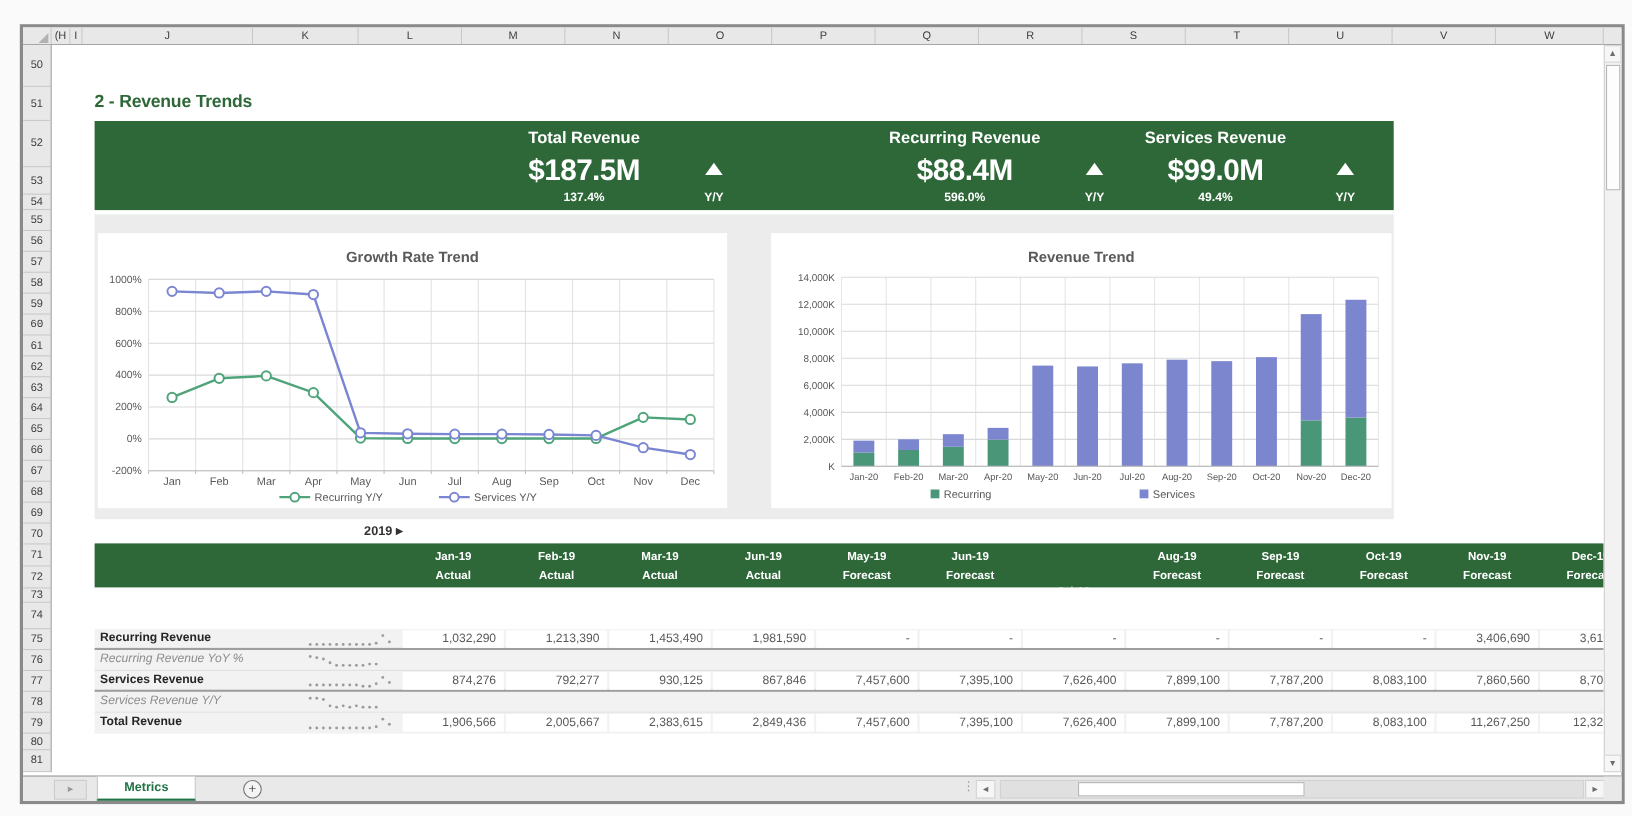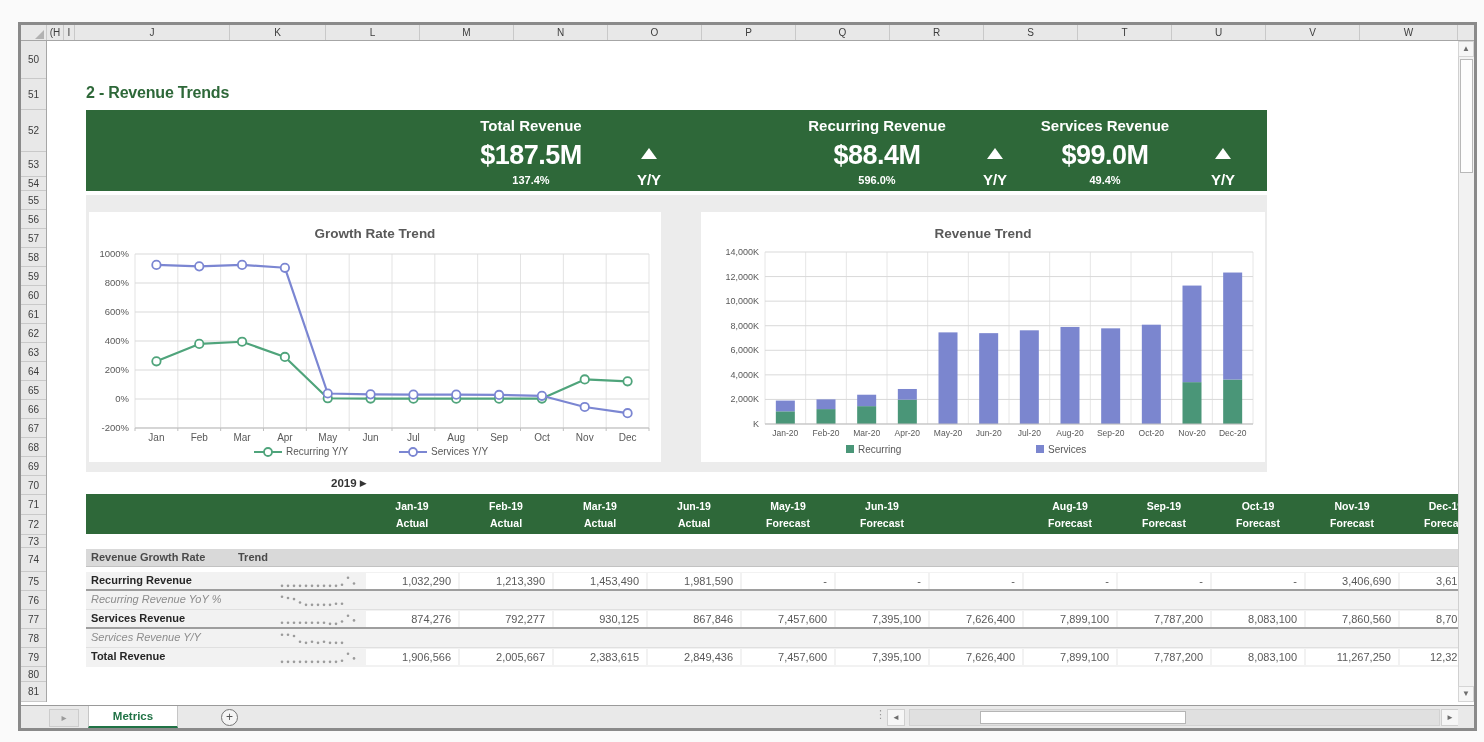--- a/index.html
+++ b/index.html
@@ -27,21 +27,21 @@
   .sheet-title { position:absolute; font-size:16px; font-weight:bold; letter-spacing:-0.2px; }
   .kpi-banner { position:absolute; }
   .kpi { position:absolute; top:4px; display:flex; }
   .kpi-main { display:flex; flex-direction:column; align-items:center; width:180px; }
   .kpi-name { color:#fff; font-size:15px; font-weight:bold; height:24px; line-height:24px; }
   .kpi-value { color:#fff; font-size:27px; font-weight:bold; height:34px; line-height:34px; letter-spacing:-0.5px; }
   .kpi-pct { color:#fff; font-size:11px; font-weight:bold; height:16px; line-height:16px; }
   .kpi-side { display:flex; flex-direction:column; align-items:center; width:56px; }
   .kpi-tri { width:0; height:0; border-left:8px solid transparent; border-right:8px solid transparent;
              border-bottom:11px solid #ffffff; margin-top:34px; }
-  .kpi-yy { color:#fff; font-size:15px; font-weight:bold; height:16px; line-height:16px; margin-top:13px; }
+  .kpi-yy { color:#fff; font-size:11px; font-weight:bold; height:16px; line-height:16px; margin-top:13px; }
   .backdrop { position:absolute; background:#ececec; }
   .chart-card { position:absolute; background:#ffffff; }
   
   .year-row { position:absolute; font-size:11.5px; font-weight:bold; color:#333; }
   .green-band { position:absolute; overflow:hidden; }
   .month-cell { position:absolute; text-align:center; color:#fff; font-size:10.5px; font-weight:bold; }
   .tbl-headrow { position:absolute; background:#d9d9d9; border-bottom:1px solid #c2c2c2; }
   .tbl-headrow span { position:absolute; top:2px; font-size:11px; font-weight:bold; color:#4a4a4a; }
   .tbl-row { position:absolute; background:#f2f2f2; }
   .tbl-row.rule { border-bottom:2px solid #9e9e9e; }
@@ -107,21 +107,21 @@
         <div class="row-cell" style="height: 38px;">50</div>
         <div class="row-cell" style="height: 31px;">51</div>
         <div class="row-cell" style="height: 42px;">52</div>
         <div class="row-cell" style="height: 25px;">53</div>
         <div class="row-cell" style="height: 14px;">54</div>
         <div class="row-cell" style="height: 19px;">55</div>
         <div class="row-cell" style="height: 19px;">56</div>
         <div class="row-cell" style="height: 19px;">57</div>
         <div class="row-cell" style="height: 19px;">58</div>
         <div class="row-cell" style="height: 19px;">59</div>
-        <div class="row-cell" style="height: 19px;">60</div>
+        <div class="row-cell" style="height: 19px; font-family: Liberation Mono, monospace;">60</div>
         <div class="row-cell" style="height: 19px;">61</div>
         <div class="row-cell" style="height: 19px;">62</div>
         <div class="row-cell" style="height: 19px;">63</div>
         <div class="row-cell" style="height: 19px;">64</div>
         <div class="row-cell" style="height: 19px;">65</div>
         <div class="row-cell" style="height: 19px;">66</div>
         <div class="row-cell" style="height: 19px;">67</div>
         <div class="row-cell" style="height: 19px;">68</div>
         <div class="row-cell" style="height: 19px;">69</div>
         <div class="row-cell" style="height: 19px;">70</div>
@@ -381,24 +381,20 @@
           <div class="month-cell" style="left: 1219px; top: 0px; width: 94px; height: 40px;">
             <div style="margin-top: 4px; height: 17px; line-height: 17px;">Nov-19</div>
             <div style="height: 16px; line-height: 16px;">Forecast</div>
           </div>
           <div class="month-cell" style="left: 1313px; top: 0px; width: 94px; height: 40px;">
             <div style="margin-top: 4px; height: 17px; line-height: 17px;">Dec-19</div>
             <div style="height: 16px; line-height: 16px;">Forecast</div>
           </div>
         </div>
 
-      <div class="tbl-headrow" style="left:38px; top:508px; width:1372px; height:18px;">
-        <span style="left:5px;">Revenue Growth Rate</span>
-        <span style="left:152px;">Trend</span>
-      </div>
 
       <div id="tableRows">
           <div class="tbl-row rule" style="left: 38px; top: 531px; width: 1372px; height: 19px;">
             <div class="row-label">Recurring Revenue</div>
             <div class="spark"><svg width="80" height="15" viewBox="0 0 80 15">
                 <circle cx="3" cy="11.85" r="1.3" fill="#9b9b9b"></circle>
                 <circle cx="9" cy="11.85" r="1.3" fill="#9b9b9b"></circle>
                 <circle cx="15" cy="11.85" r="1.3" fill="#9b9b9b"></circle>
                 <circle cx="21" cy="11.85" r="1.3" fill="#9b9b9b"></circle>
                 <circle cx="27" cy="11.85" r="1.3" fill="#9b9b9b"></circle>

